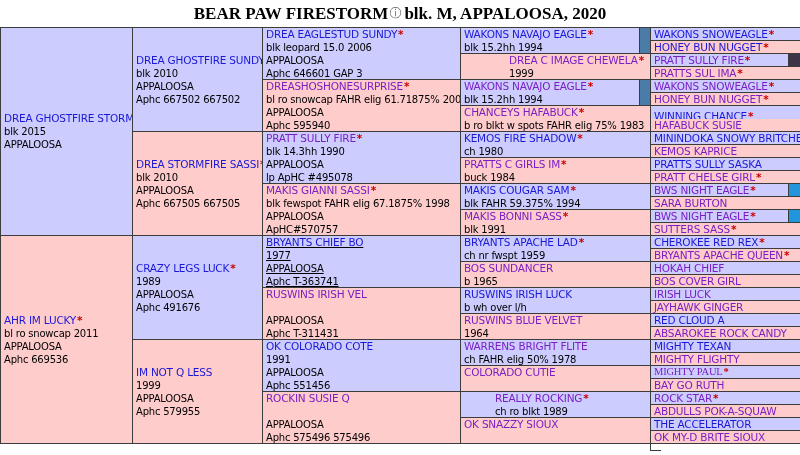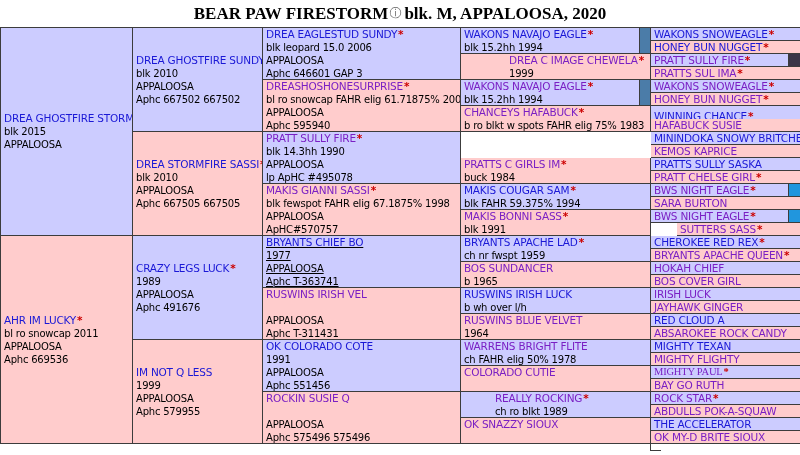--- a/index.html
+++ b/index.html
@@ -185,20 +185,26 @@
             <div class="dline">blk 15.2hh 1994</div>
           </div>
           <span class="marker steel"></span>
         </div>
         <div class="cell pink" style="top: 78px; height: 26px;">
           <div class="cin">
             <div class="nline"><span class="hname visited">CHANCEYS HAFABUCK</span><span class="star">*</span></div>
             <div class="dline">b ro blkt w spots FAHR elig 75% 1983</div>
           </div>
         </div>
+        <div class="cell blue" style="top: 104px; height: 26px;">
+          <div class="cin">
+            <div class="nline"><span class="hname">KEMOS FIRE SHADOW</span><span class="star">*</span></div>
+            <div class="dline">ch 1980</div>
+          </div>
+        </div>
         <div class="cell pink" style="top: 130px; height: 26px;">
           <div class="cin">
             <div class="nline"><span class="hname visited">PRATTS C GIRLS IM</span><span class="star">*</span></div>
             <div class="dline">buck 1984</div>
           </div>
         </div>
         <div class="cell blue" style="top: 156px; height: 26px;">
           <div class="cin">
             <div class="nline"><span class="hname">MAKIS COUGAR SAM</span><span class="star">*</span></div>
             <div class="dline">blk FAHR 59.375% 1994</div>
@@ -331,21 +337,21 @@
           <div class="cin">
             <div class="nline"><span class="hname visited">SARA BURTON</span></div>
           </div>
         </div>
         <div class="cell blue single" style="top: 182px; height: 13px;">
           <div class="cin">
             <div class="nline"><span class="hname visited">BWS NIGHT EAGLE</span><span class="star">*</span></div>
           </div>
           <span class="marker bright"></span>
         </div>
-        <div class="cell pink single" style="top: 195px; height: 13px; margin-left: 26px;">
+        <div class="cell pink single" style="top: 195px; height: 13px;">
           <div class="cin">
             <div class="nline"><span class="hname visited">SUTTERS SASS</span><span class="star">*</span></div>
           </div>
         </div>
         <div class="cell blue single" style="top: 208px; height: 13px;">
           <div class="cin">
             <div class="nline"><span class="hname">CHEROKEE RED REX</span><span class="star">*</span></div>
           </div>
         </div>
         <div class="cell pink single" style="top: 221px; height: 13px;">

